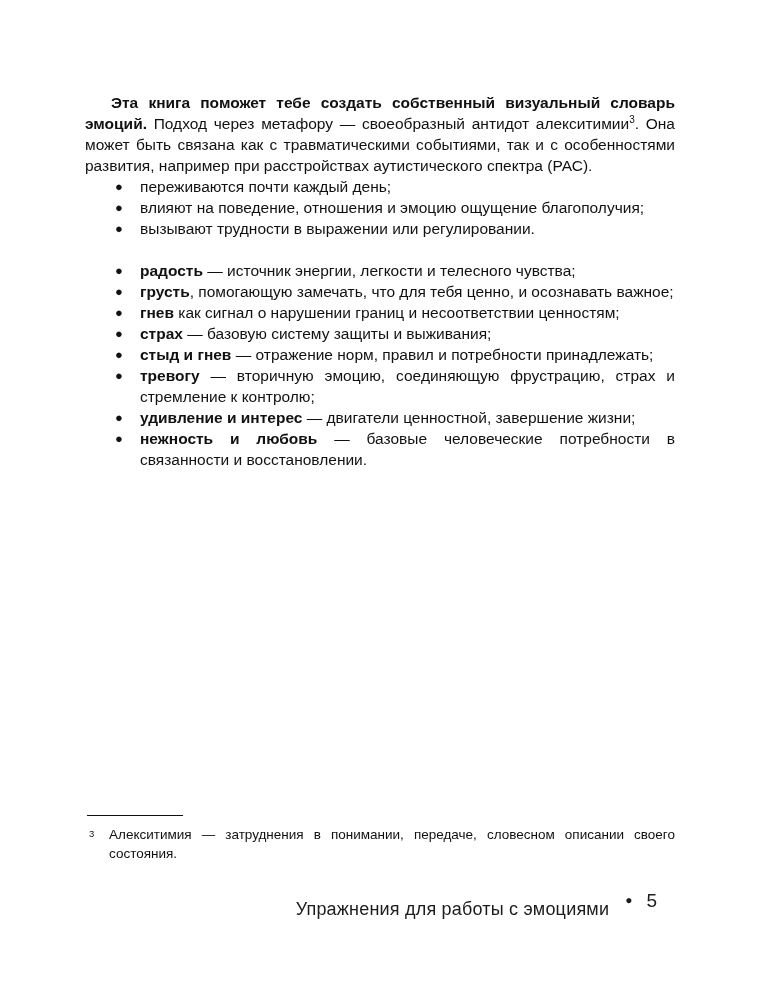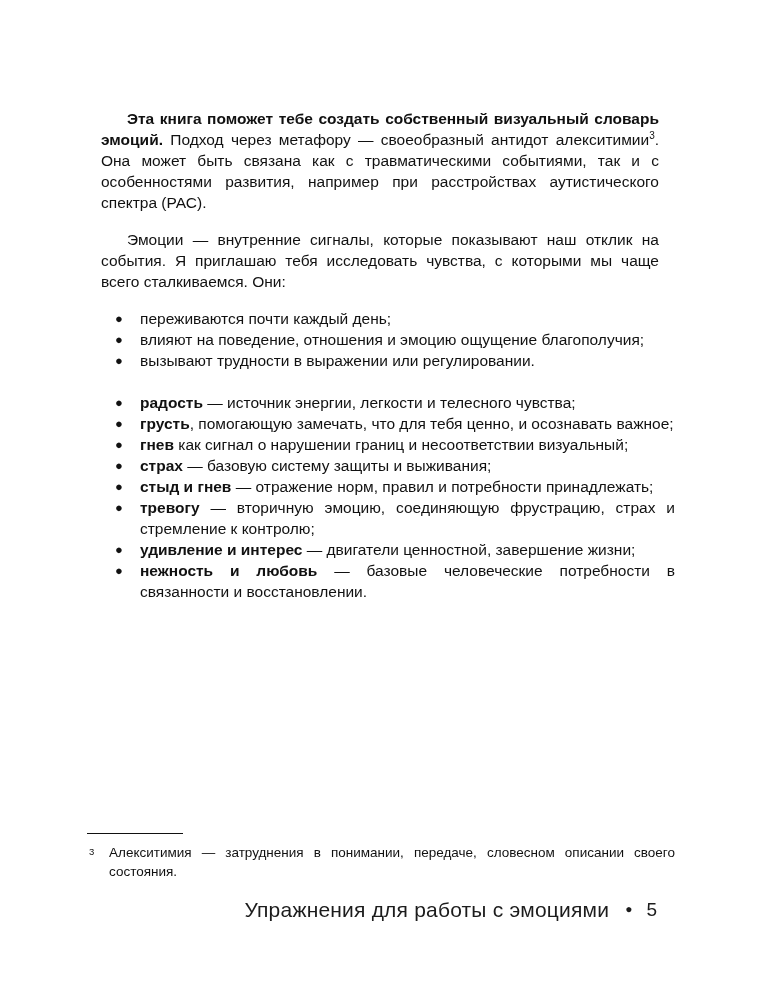--- a/index.html
+++ b/index.html
@@ -17,21 +17,21 @@
     display: flex;
     flex-direction: column;
     font-family: "Liberation Sans", sans-serif;
     font-size: 15.5px;
     line-height: 21px;
     color: #111111;
   }
   .para {
     text-align: justify;
     text-indent: 26px;
-    margin: 16px;
+    margin: 0;
   }
   b, .bold { font-weight: bold; }
   sup.fnref {
     font-size: 10px;
     line-height: 0;
     vertical-align: super;
   }
   .bullet-list {
     margin: 0;
     padding: 0;
@@ -83,41 +83,41 @@
 
   .footer {
     margin-top: 18px;
     display: flex;
     justify-content: flex-end;
     align-items: center;
     padding-right: 18px;
     color: #1c1c1c;
   }
   .footer .footer-title {
-    font-size: 21px;
+    font-size: 18px;
     letter-spacing: 0.2px;
+    margin-top: 18px;
   }
   .footer .footer-dot {
     font-size: 12px;
     margin: 0 14px 0 16px;
   }
   .footer .footer-page {
     font-size: 19px;
   }
 </style>
 </head>
 <body>
 
 <div class="page">
 
   <div class="content">
 
     <p class="para"><b>Эта книга поможет тебе создать собственный визуальный словарь эмоций.</b><span> Подход через метафору — своеобразный антидот алекситимии</span><sup class="fnref">3</sup><span>. Она может быть связана как с травматическими событиями, так и с особенностями развития, например при расстройствах аутистического спектра (РАС).</span></p>
 
-    <p class="para">Эмоции — внутренние сигналы, которые показывают наш отклик на события. Я приглашаю тебя исследовать чувства, с которыми мы чаще всего сталкиваемся. Они:</p>
 
     <div class="bullet-list">
       <div class="li">
         <span class="marker">●</span>
         <span class="li-text">переживаются почти каждый день;</span>
       </div>
       <div class="li">
         <span class="marker">●</span>
         <span class="li-text">влияют на поведение, отношения и эмоцию ощущение благополучия;</span>
       </div>
@@ -134,21 +134,21 @@
       <div class="li">
         <span class="marker">●</span>
         <span class="li-text"><b>радость</b><span> — источник энергии, легкости и телесного чувства;</span></span>
       </div>
       <div class="li">
         <span class="marker">●</span>
         <span class="li-text"><b>грусть</b><span>, помогающую замечать, что для тебя ценно, и осознавать важное;</span></span>
       </div>
       <div class="li">
         <span class="marker">●</span>
-        <span class="li-text"><b>гнев</b><span> как сигнал о нарушении границ и несоответствии визуальный;</span></span>
+        <span class="li-text"><b>гнев</b><span> как сигнал о нарушении границ и несоответствии ценностям;</span></span>
       </div>
       <div class="li">
         <span class="marker">●</span>
         <span class="li-text"><b>страх</b><span> — базовую систему защиты и выживания;</span></span>
       </div>
       <div class="li">
         <span class="marker">●</span>
         <span class="li-text"><b>стыд и гнев</b><span> — отражение норм, правил и потребности принадлежать;</span></span>
       </div>
       <div class="li">

